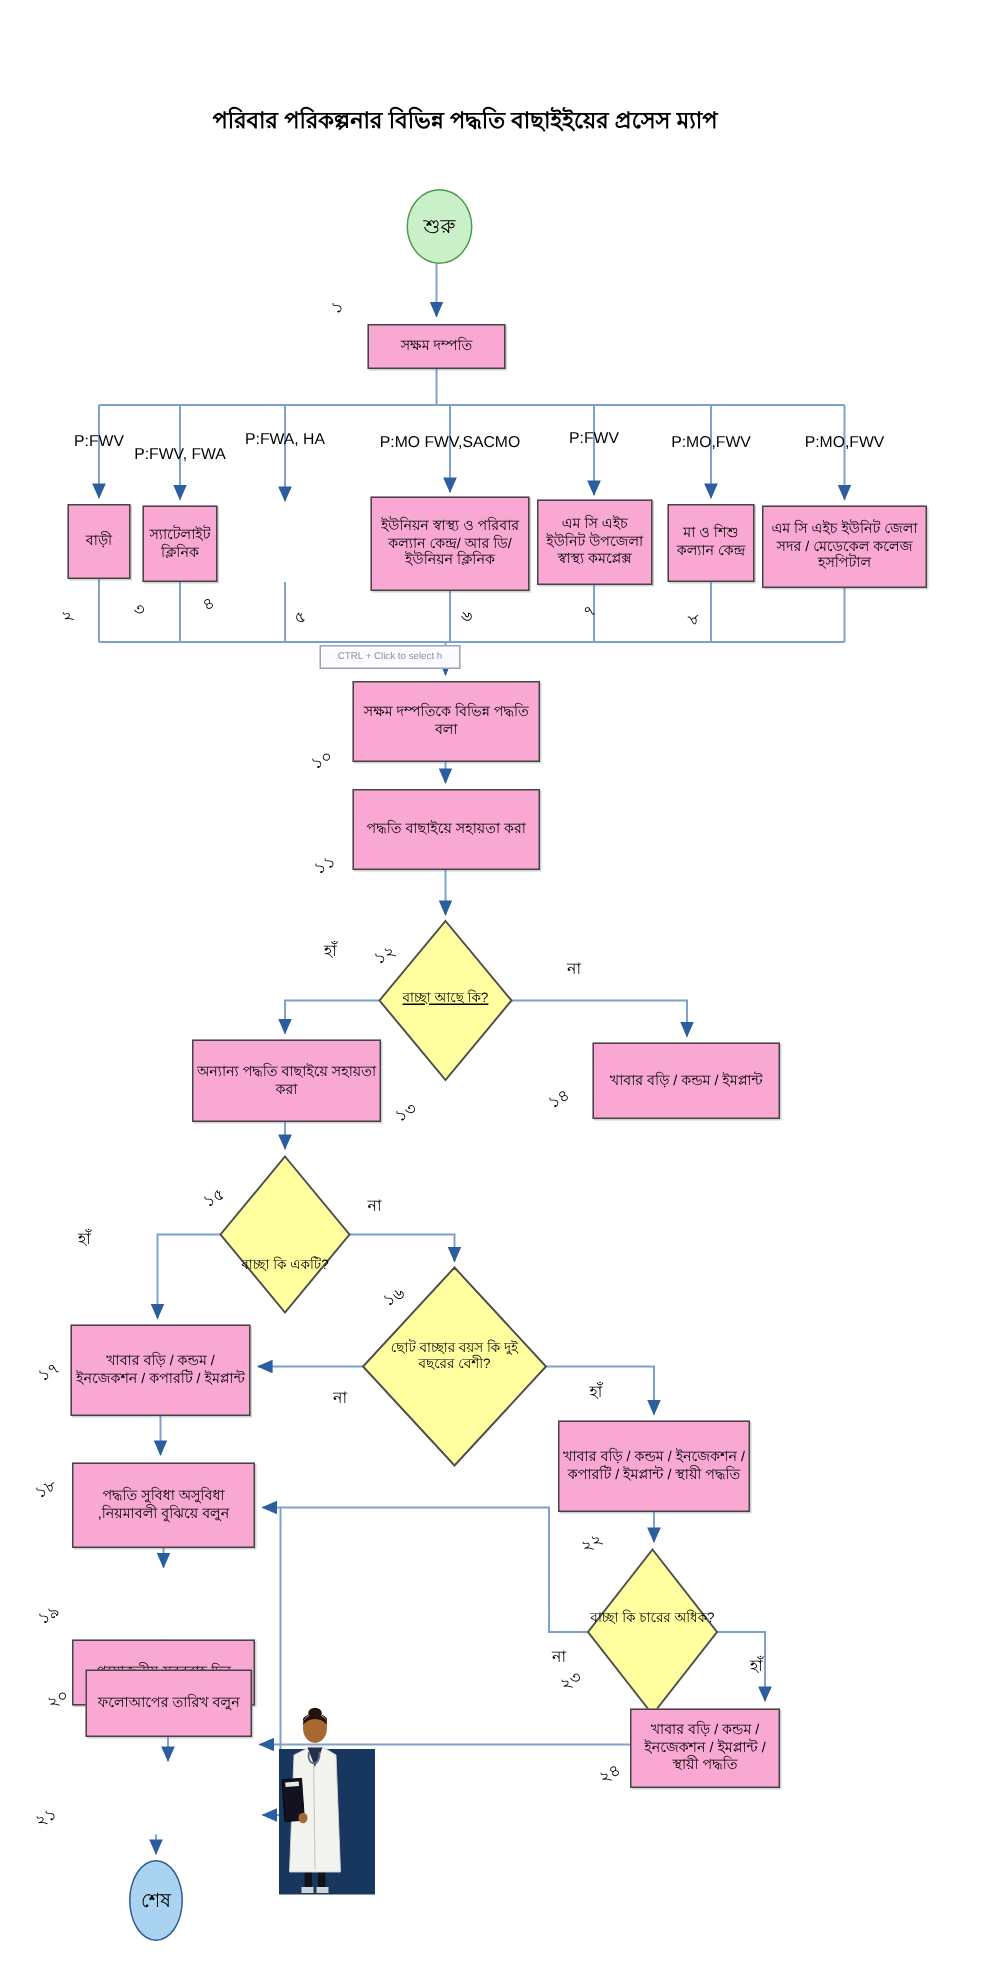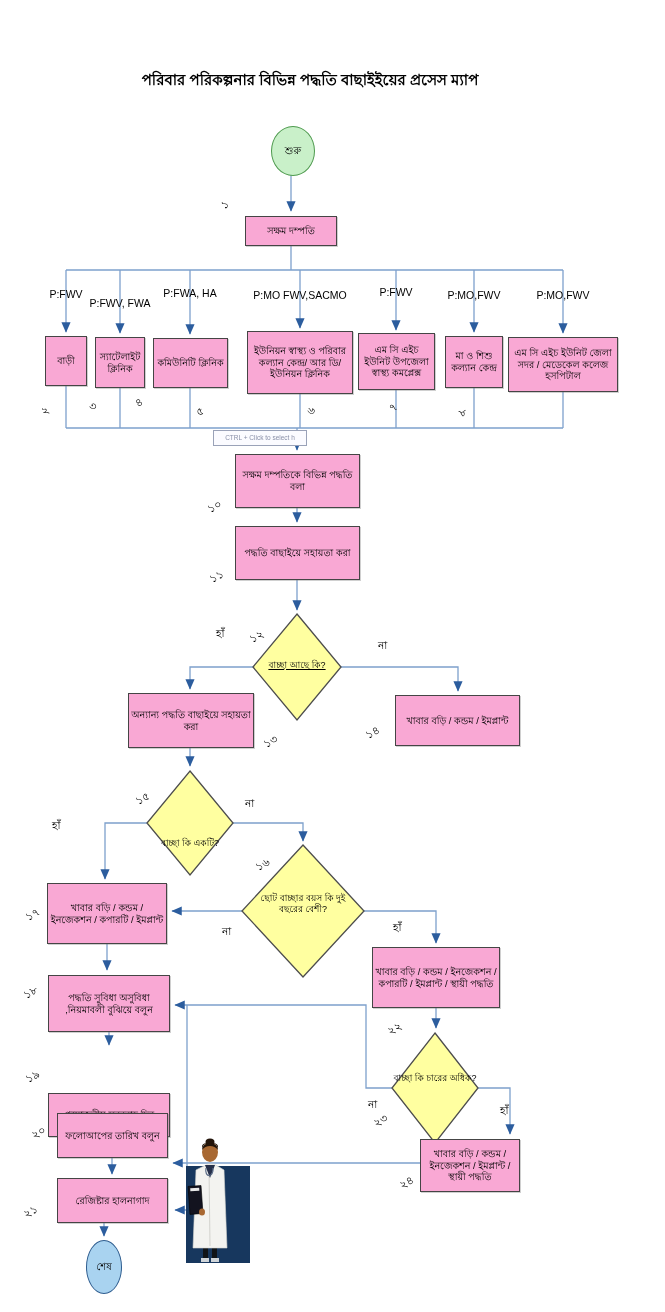--- a/index.html
+++ b/index.html
@@ -6,21 +6,21 @@
   #canvas{position:relative;width:665px;height:1312px;background:#ffffff;overflow:hidden;
           font-family:"Liberation Sans",sans-serif;color:#000;}
   .title{position:absolute;top:68px;left:0;width:620px;text-align:center;
          font-size:15px;font-weight:bold;}
   svg.layer{position:absolute;left:0;top:0;}
   .node{position:absolute;display:flex;align-items:center;justify-content:center;
         text-align:center;font-size:9.5px;line-height:1.25;padding:1px 2px;box-sizing:border-box;}
   .process{background:#f9a8d4;border:1.4px solid #454545;box-shadow:1px 1px 0 rgba(120,120,120,.35);}
   .dtext{position:absolute;text-align:center;font-size:9px;line-height:1.25;}
   .terminal{position:absolute;border-radius:50%;display:flex;align-items:center;
-            justify-content:center;font-size:10px;}
+            justify-content:center;font-size:13px;}
   .start{background:#c9f0c9;border:1.4px solid #4e9a4e;}
   .end{background:#a9d3f0;border:1.4px solid #2f5d8f;}
   .plabel{position:absolute;transform:translateX(-50%);white-space:nowrap;font-size:10.5px;}
   .num{position:absolute;font-size:11px;transform:rotate(-30deg);}
   .branch{position:absolute;font-size:10.5px;}
   .tooltip{position:absolute;left:213px;top:430px;width:92px;height:14px;
            border:1px solid #9aa2b8;background:#fbfbff;color:#8a90a8;
            font-size:6.5px;line-height:14px;text-align:center;overflow:hidden;white-space:nowrap;}
 </style>
 </head>
@@ -101,34 +101,32 @@
   <div class="plabel" style="left:120px;top:297px;">P:FWV, FWA</div>
   <div class="plabel" style="left:190px;top:287px;">P:FWA, HA</div>
   <div class="plabel" style="left:300px;top:289px;">P:MO FWV,SACMO</div>
   <div class="plabel" style="left:396px;top:286px;">P:FWV</div>
   <div class="plabel" style="left:474px;top:289px;">P:MO,FWV</div>
   <div class="plabel" style="left:563px;top:289px;">P:MO,FWV</div>
 
   <div class="node process" style="left:245px;top:216px;width:92px;height:30px;">সক্ষম দম্পতি</div>
   <div class="node process" style="left:45px;top:336px;width:42px;height:50px;">বাড়ী</div>
   <div class="node process" style="left:95px;top:337px;width:50px;height:51px;">স্যাটেলাইট ক্লিনিক</div>
-  <div class="node process" style="left:153px;top:338px;width:75px;height:50px;">কমিউনিটি ক্লিনিক</div>
   <div class="node process" style="left:247px;top:331px;width:106px;height:63px;">ইউনিয়ন স্বাস্থ্য ও পরিবার কল্যান কেন্দ্র/ আর ডি/ ইউনিয়ন ক্লিনিক</div>
   <div class="node process" style="left:358px;top:333px;width:77px;height:57px;">এম সি এইচ ইউনিট উপজেলা স্বাস্থ্য কমপ্লেক্স</div>
   <div class="node process" style="left:445px;top:336px;width:58px;height:52px;">মা ও শিশু কল্যান কেন্দ্র</div>
   <div class="node process" style="left:508px;top:337px;width:110px;height:55px;">এম সি এইচ ইউনিট জেলা সদর / মেডেকেল কলেজ হসপিটাল</div>
   <div class="node process" style="left:235px;top:454px;width:125px;height:54px;">সক্ষম দম্পতিকে বিভিন্ন পদ্ধতি বলা</div>
   <div class="node process" style="left:235px;top:526px;width:125px;height:54px;">পদ্ধতি বাছাইয়ে সহায়তা করা</div>
   <div class="node process" style="left:128px;top:693px;width:126px;height:55px;">অন্যান্য পদ্ধতি বাছাইয়ে সহায়তা করা</div>
   <div class="node process" style="left:395px;top:695px;width:125px;height:51px;">খাবার বড়ি / কন্ডম / ইমপ্লান্ট</div>
   <div class="node process" style="left:47px;top:883px;width:120px;height:61px;">খাবার বড়ি / কন্ডম / ইনজেকশন / কপারটি / ইমপ্লান্ট</div>
   <div class="node process" style="left:48px;top:975px;width:122px;height:57px;">পদ্ধতি সুবিধা অসুবিধা ,নিয়মাবলী বুঝিয়ে বলুন</div>
   <div class="node process" style="left:48px;top:1049px;width:122px;height:44px;margin-top:44px;">প্রয়োজনীয় সরবরাহ দিন</div>
   <div class="node process" style="left:57px;top:1113px;width:111px;height:45px;">ফলোআপের তারিখ বলুন</div>
-  <div class="node process" style="left:57px;top:1178px;width:111px;height:45px;">রেজিষ্টার হালনাগাদ</div>
   <div class="node process" style="left:372px;top:947px;width:128px;height:61px;">খাবার বড়ি / কন্ডম / ইনজেকশন / কপারটি / ইমপ্লান্ট / স্থায়ী পদ্ধতি</div>
   <div class="node process" style="left:420px;top:1139px;width:100px;height:53px;">খাবার বড়ি / কন্ডম / ইনজেকশন / ইমপ্লান্ট / স্থায়ী পদ্ধতি</div>
 
   <div class="dtext" style="left:252px;top:660px;width:90px;text-decoration:underline;">বাচ্ছা আছে কি?</div>
   <div class="dtext" style="left:146px;top:838px;width:88px;">বাচ্ছা কি একটি?</div>
   <div class="dtext" style="left:252px;top:893px;width:102px;">ছোট বাচ্ছার বয়স কি দুই বছরের বেশী?</div>
   <div class="dtext" style="left:392px;top:1073px;width:86px;">বাচ্ছা কি চারের অধিক?</div>
 
   <div class="num" style="left:222px;top:196px;">১</div>
   <div class="num" style="left:42px;top:402px;">২</div>

